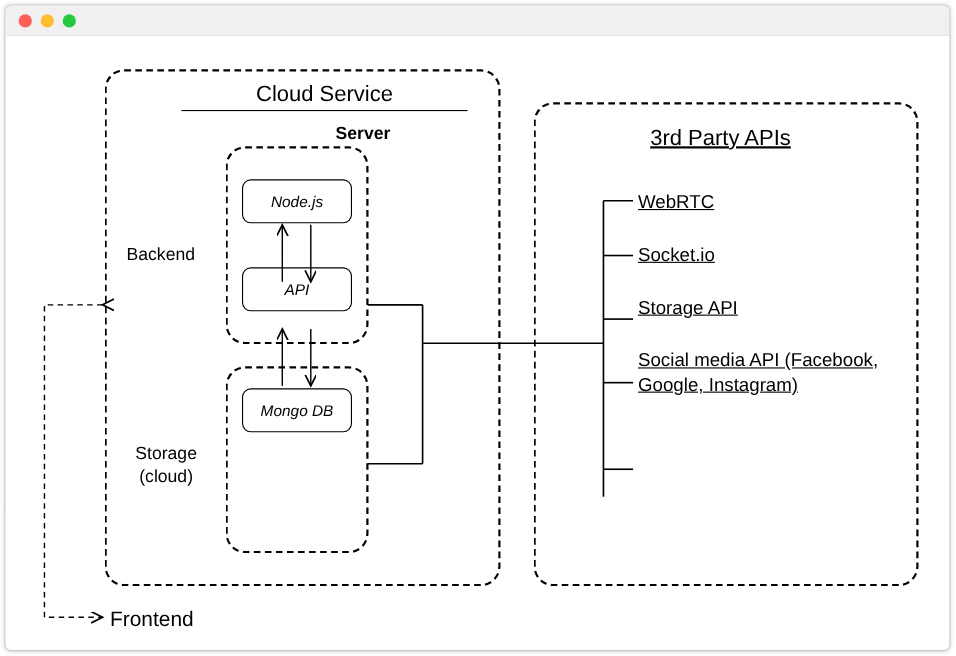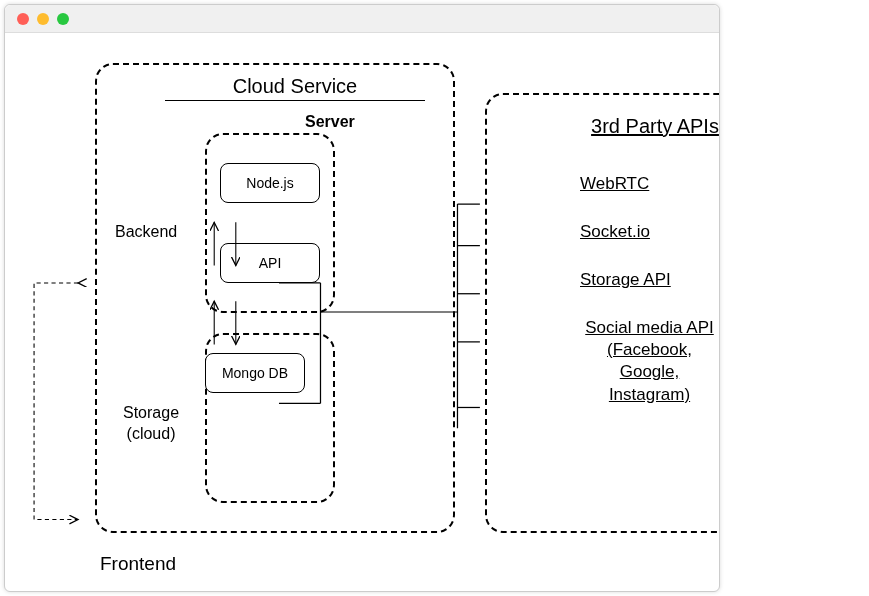--- a/index.html
+++ b/index.html
@@ -4,21 +4,21 @@
   <style>
     * { box-sizing: border-box; margin: 0; padding: 0; }
     body {
       font-family: Arial, Helvetica, sans-serif;
       background: #fff;
       width: 869px;
       height: 596px;
       position: relative;
     }
     .window-frame {
-      width: 716px;
+      width: 860px;
       height: 588px;
       margin: 4px;
       border: 1px solid #ccc;
       border-radius: 6px;
       background: #fff;
       box-shadow: 0 0 4px rgba(0,0,0,0.15);
       position: relative;
       overflow: hidden;
     }
     .title-bar {
@@ -53,24 +53,25 @@
       position: absolute;
       border: 1.5px solid #000;
       border-radius: 8px;
       background: #fff;
       display: flex;
       align-items: center;
       justify-content: center;
       font-size: 14px;
       text-align: center;
       padding: 4px;
+      font-style: italic;
     }
     .nodejs { left: 215px; top: 130px; width: 100px; height: 40px; }
     .api    { left: 215px; top: 210px; width: 100px; height: 40px; }
-    .mongodb{ left: 200px; top: 320px; width: 100px; height: 40px; }
+    .mongodb{ left: 215px; top: 320px; width: 100px; height: 40px; }
     .filecloud { left: 215px; top: 400px; width: 100px; height: 50px; font-size: 12px; line-height: 1.2; }
 
     
     .title-underline {
       position: absolute;
       font-size: 20px;
       border-bottom: 1.5px solid #000;
       padding: 0 6px 2px 6px;
     }
     .cloud-title { left: 160px; top: 42px; width: 260px; text-align: center; }
@@ -86,21 +87,21 @@
     .frontend-label { left: 95px; top: 520px; font-size: 19px; }
 
     
     .api-list {
       position: absolute;
       left: 575px;
       top: 140px;
       font-size: 17px;
     }
     .api-item { margin-bottom: 26px; max-width: 240px; line-height: 1.3; text-decoration: underline; }
-    .api-item.social { text-align: center; }
+    .api-item.social { text-align: left; }
 
     svg.overlay {
       position: absolute;
       top: 0; left: 0;
       width: 100%; height: 100%;
       pointer-events: none;
     }
   </style>
 </head>
 <body>

